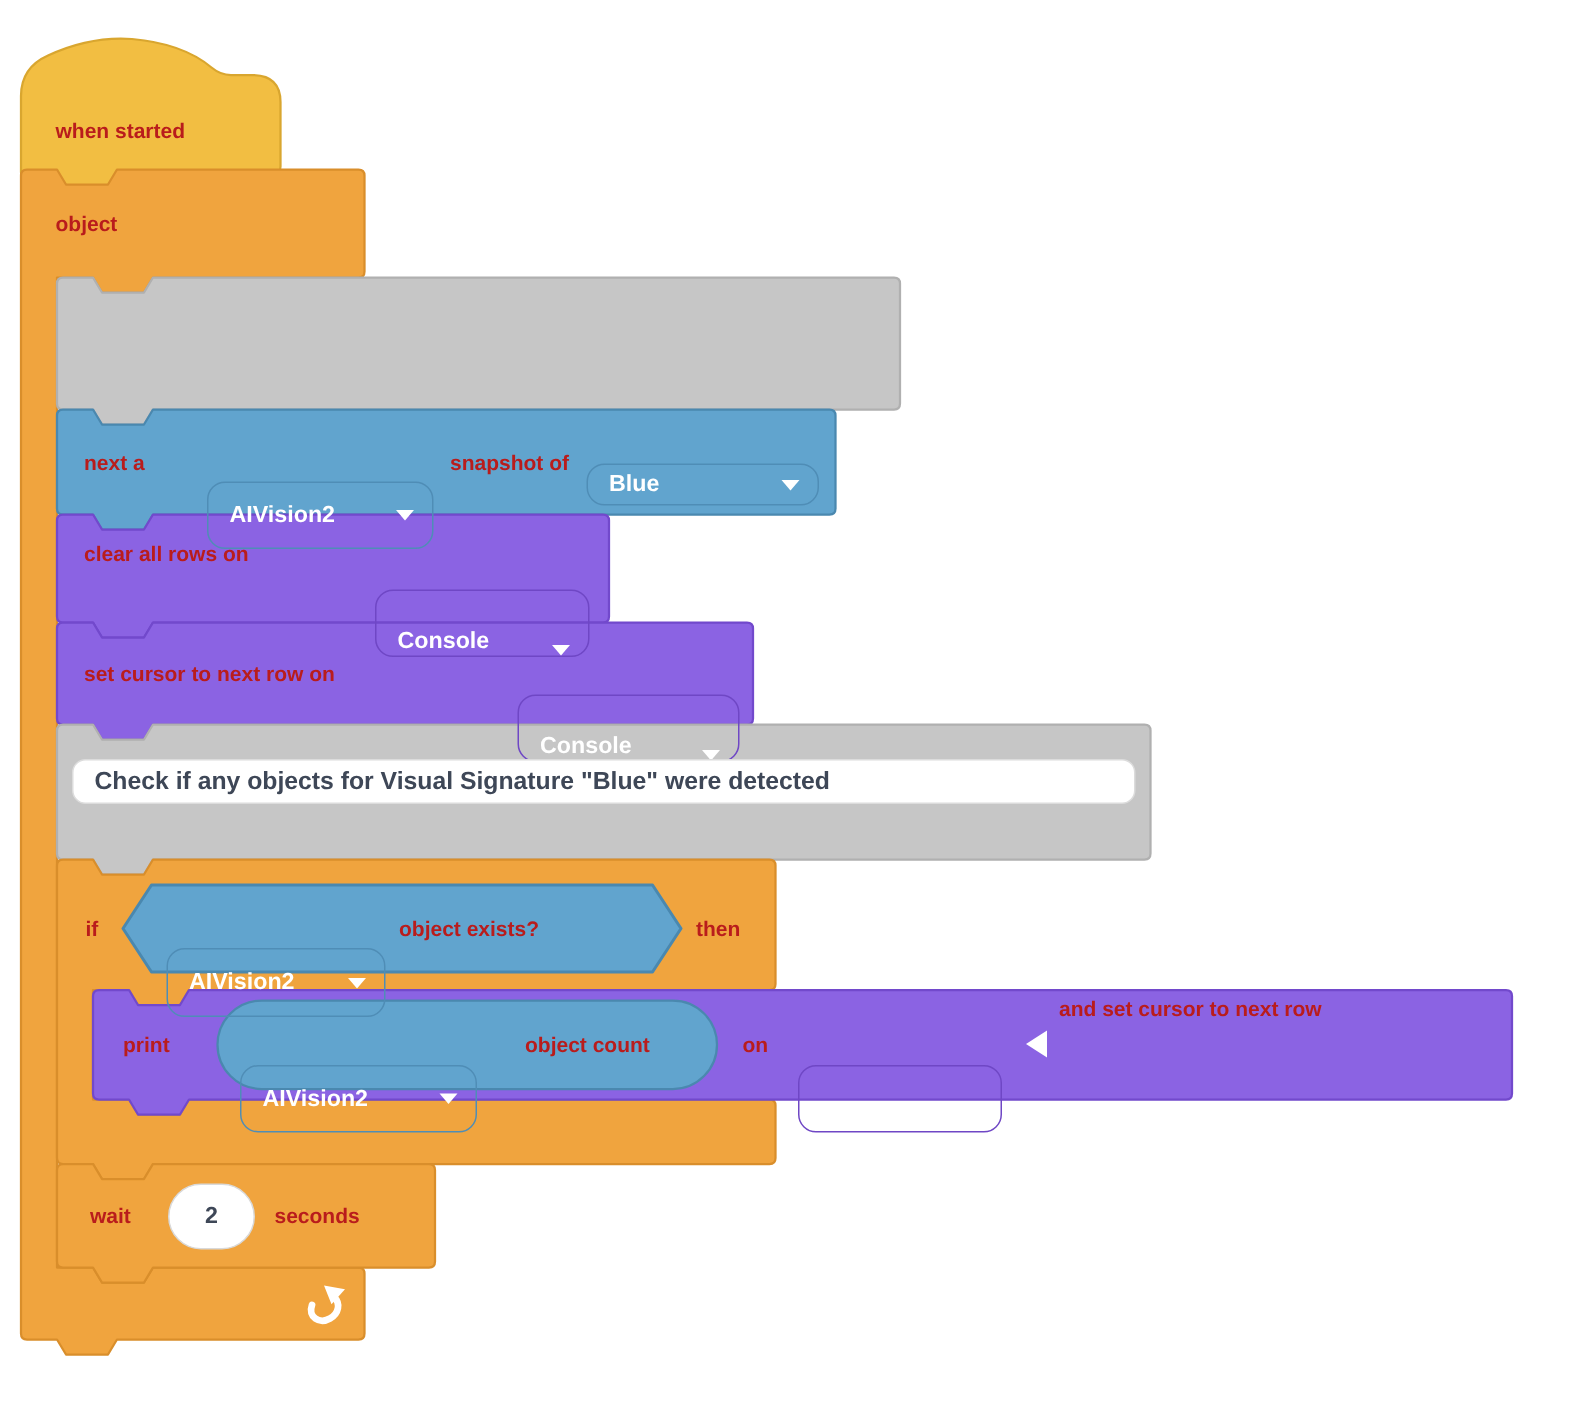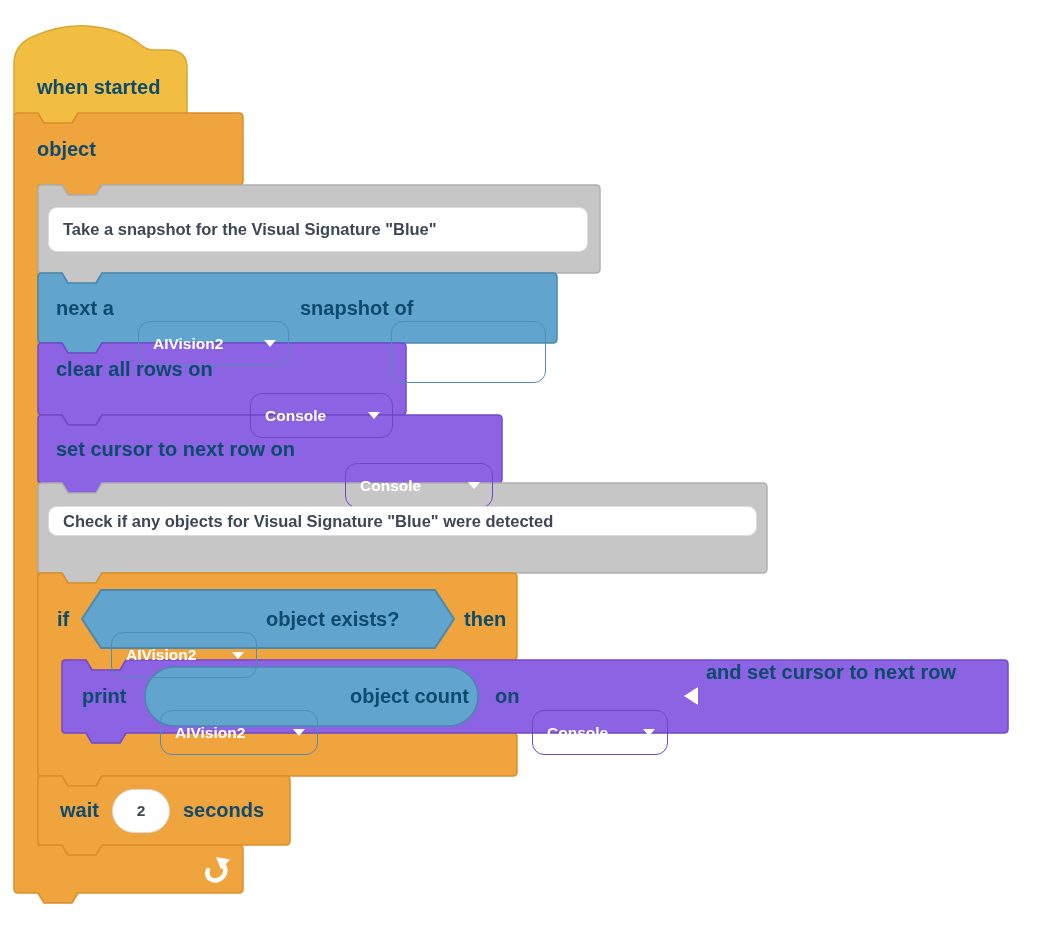--- a/index.html
+++ b/index.html
@@ -1,27 +1,27 @@
 <!DOCTYPE html>
 <html><head>
 <meta charset="utf-8">
 <style>
   html,body{margin:0;padding:0;background:#fff;}
   .canvas{position:relative;width:1048px;height:940px;background:#fff;overflow:hidden;
           font-family:"Liberation Sans",sans-serif;}
   .shapes{position:absolute;left:0;top:0;}
-  .lbl{position:absolute;transform:translateY(-50%);color:#0c4a6e;font-weight:700;
-       font-size:20px;white-space:nowrap;line-height:1;}
+  .lbl{position:absolute;transform:translateY(-50%);color:#b91c1c;font-weight:700;
+       font-size:14px;white-space:nowrap;line-height:1;}
   .cmt-field{position:absolute;background:#fff;border:1px solid #dcdcdc;border-radius:9px;
        display:flex;align-items:center;padding:0 14px;box-sizing:border-box;}
   .cmt-text{color:#3e4757;font-weight:700;font-size:16.5px;white-space:nowrap;}
   .dd{position:absolute;border-radius:12px;display:flex;align-items:center;
       justify-content:space-between;padding:0 12px 0 14px;box-sizing:border-box;cursor:pointer;margin-top:36px;}
   .dd-blue{border:1.5px solid #4f8db6;}
-  .dd-purple{border:1.5px solid #6f47c5;}
+  .dd-purple{border:1.5px solid #6f47c5;align-items:flex-end;}
   .dd span.t{color:#fff;font-weight:700;font-size:15.5px;white-space:nowrap;}
   .tri{width:0;height:0;border-left:6px solid transparent;border-right:6px solid transparent;
        border-top:7px solid #fff;margin-left:8px;flex:none;}
   .collapse{position:absolute;width:0;height:0;transform:translateY(-50%);
        border-top:9px solid transparent;border-bottom:9px solid transparent;
        border-right:14px solid #fff;}
   .oval-input{position:absolute;background:#fff;border:1.5px solid #d9d9d9;border-radius:22px;
        display:flex;align-items:center;justify-content:center;box-sizing:border-box;
        color:#3e4757;font-weight:700;font-size:15.5px;cursor:text;}
 </style>
@@ -58,31 +58,28 @@
 
     <g transform="translate(202,855)">
       <path d="M 6,15 C 3,23 11,28 18,24 C 24,20.5 25,14 21,10" fill="none" stroke="#fff" stroke-width="4.5" stroke-linecap="round"></path>
       <polygon points="14,2 28,4.5 19,14.5" fill="#fff"></polygon>
     </g>
   </svg>
 
   <span class="lbl" style="left:37px;top:87px">when started</span>
   <span class="lbl" style="left:37px;top:149px">object</span>
 
-  <div class="cmt-field" style="left:48px;top:207px;width:540px;height:45px">
-    <span class="cmt-text">Take a snapshot for the Visual Signature "Blue"</span>
-  </div>
 
   <span class="lbl" style="left:56px;top:308px">next a</span>
   <div class="dd dd-blue" style="left:138px;top:285px;width:151px;height:45px">
     <span class="t">AIVision2</span>
     <span class="tri"></span>
   </div>
   <span class="lbl" style="left:300px;top:308px">snapshot of</span>
-  <div class="dd dd-blue" style="left:391px;top:285px;width:155px;height:62px">
+  <div class="dd dd-blue" style="left:391px;top:273px;width:155px;height:28px">
     <span class="t">Blue</span>
     <span class="tri"></span>
   </div>
 
   <span class="lbl" style="left:56px;top:369px">clear all rows on</span>
   <div class="dd dd-purple" style="left:250px;top:357px;width:143px;height:45px">
     <span class="t">Console</span>
     <span class="tri"></span>
   </div>
 

